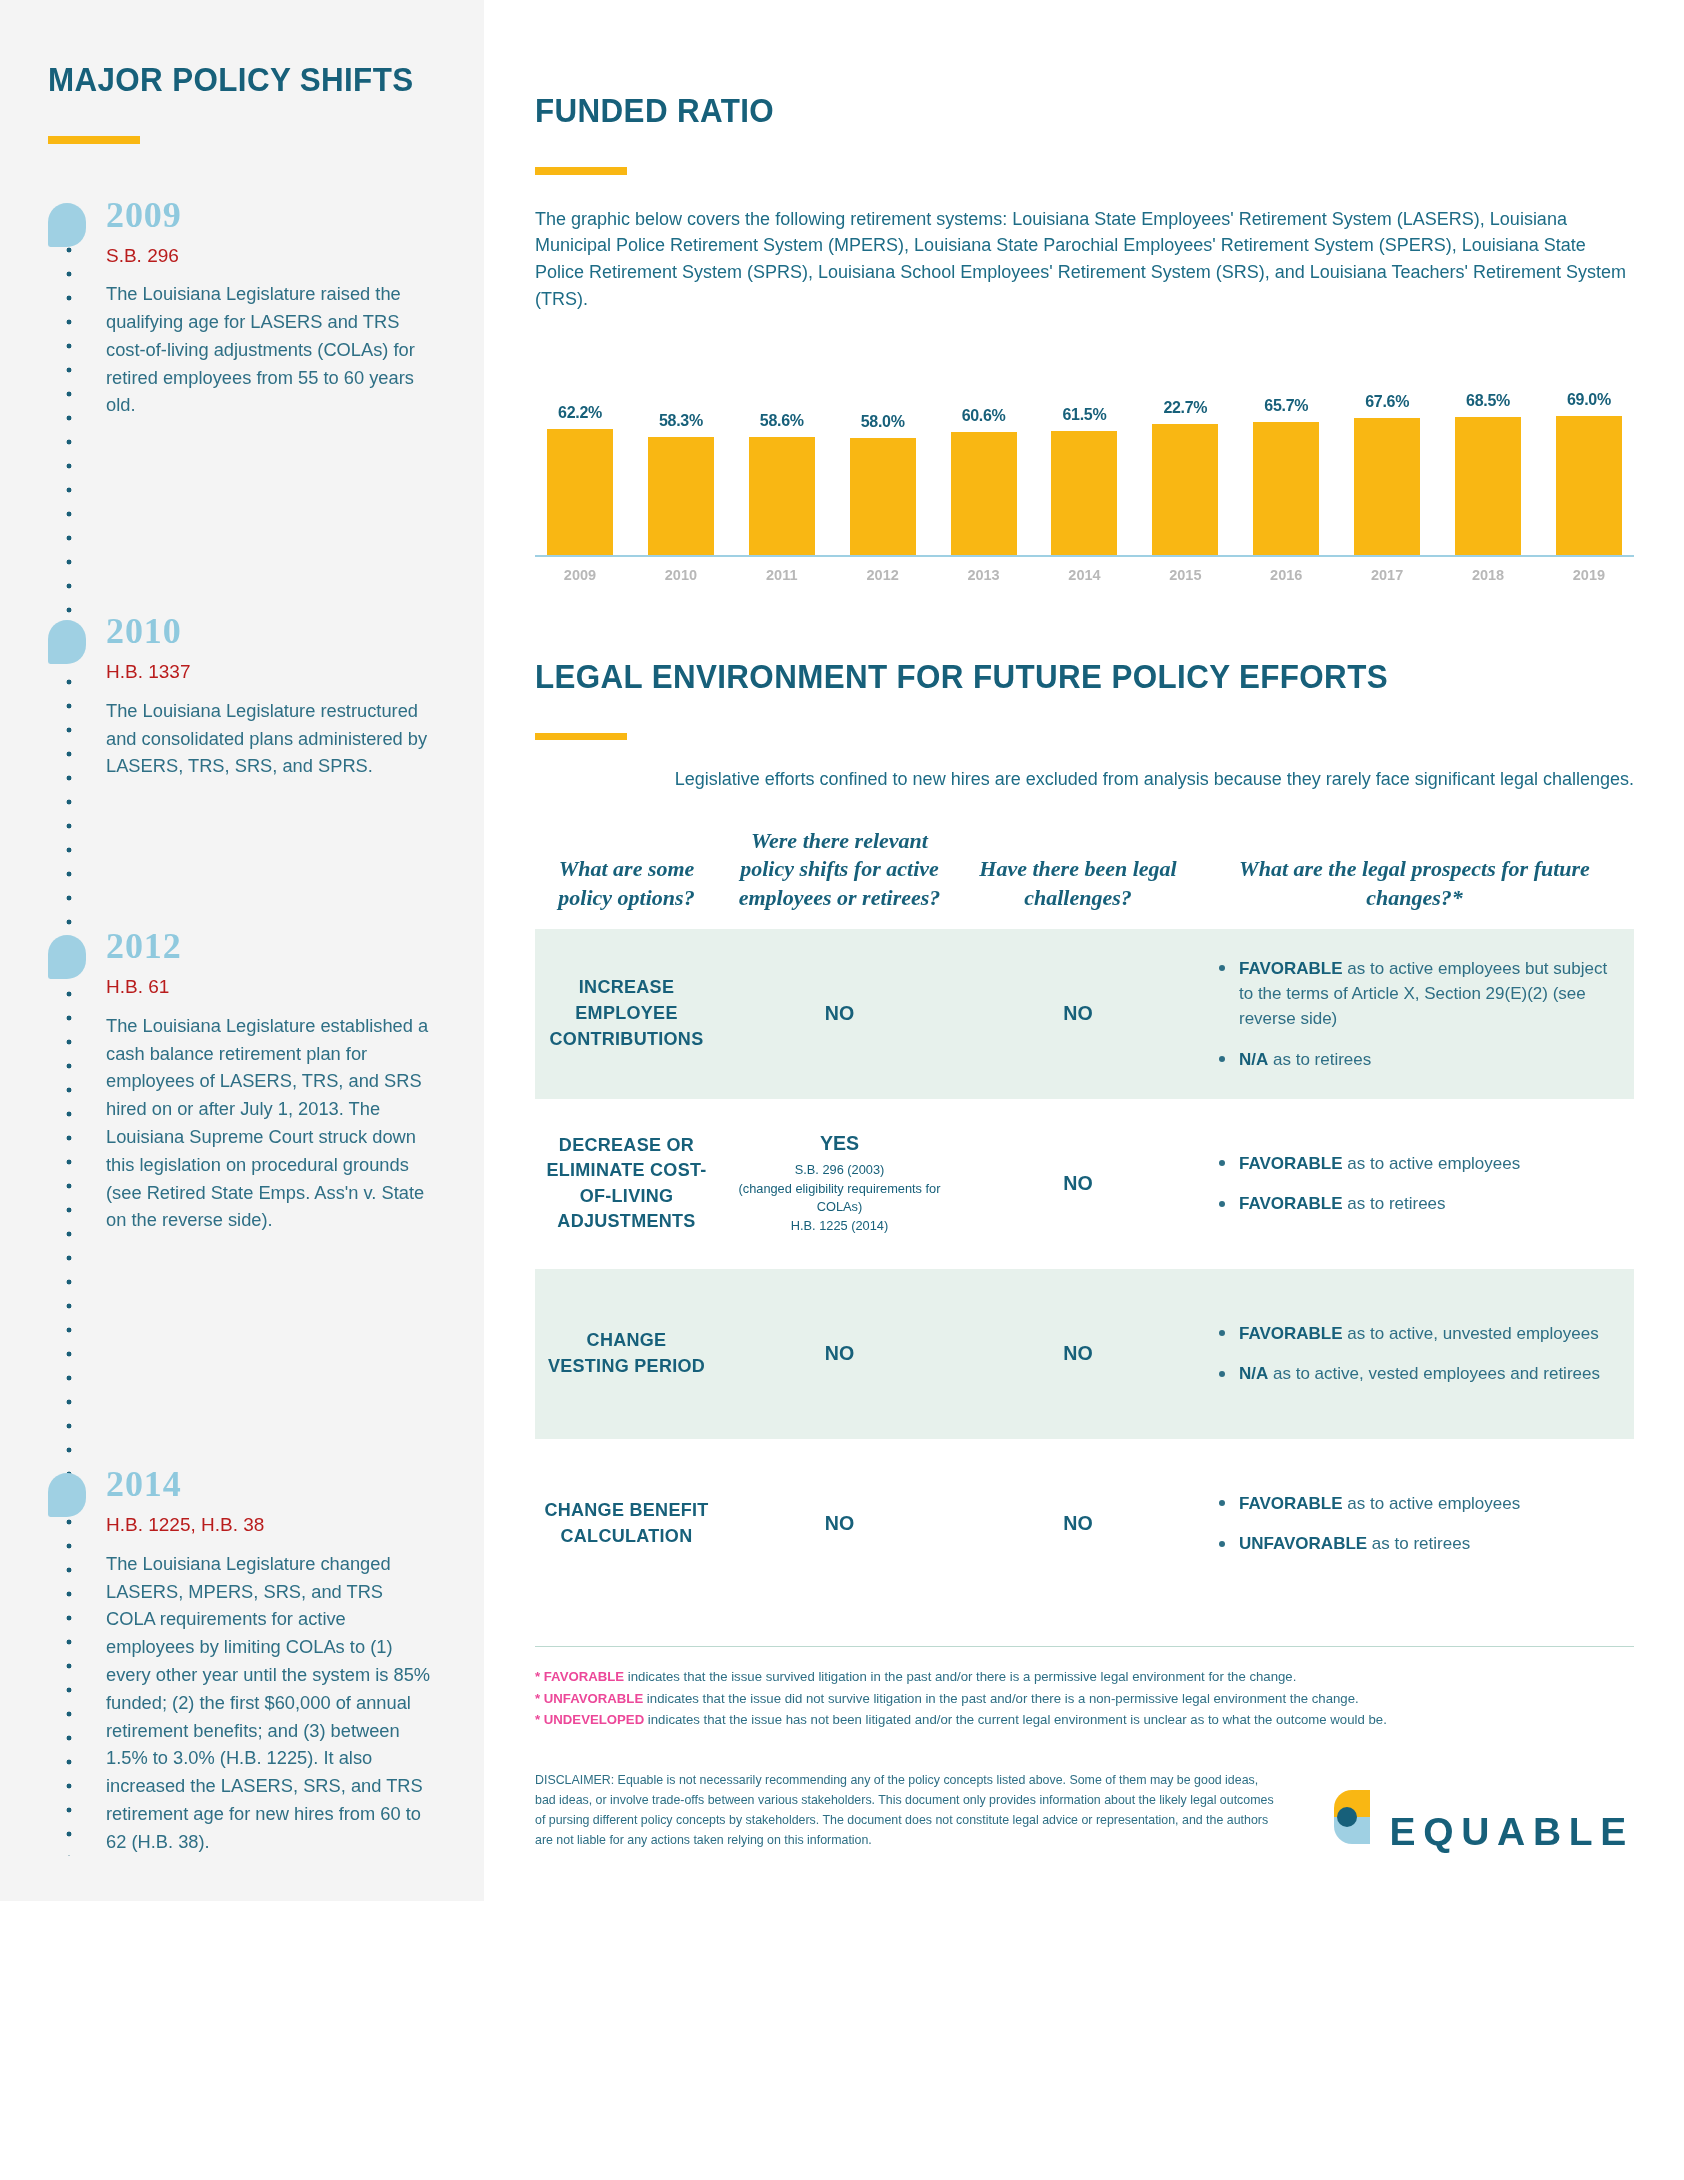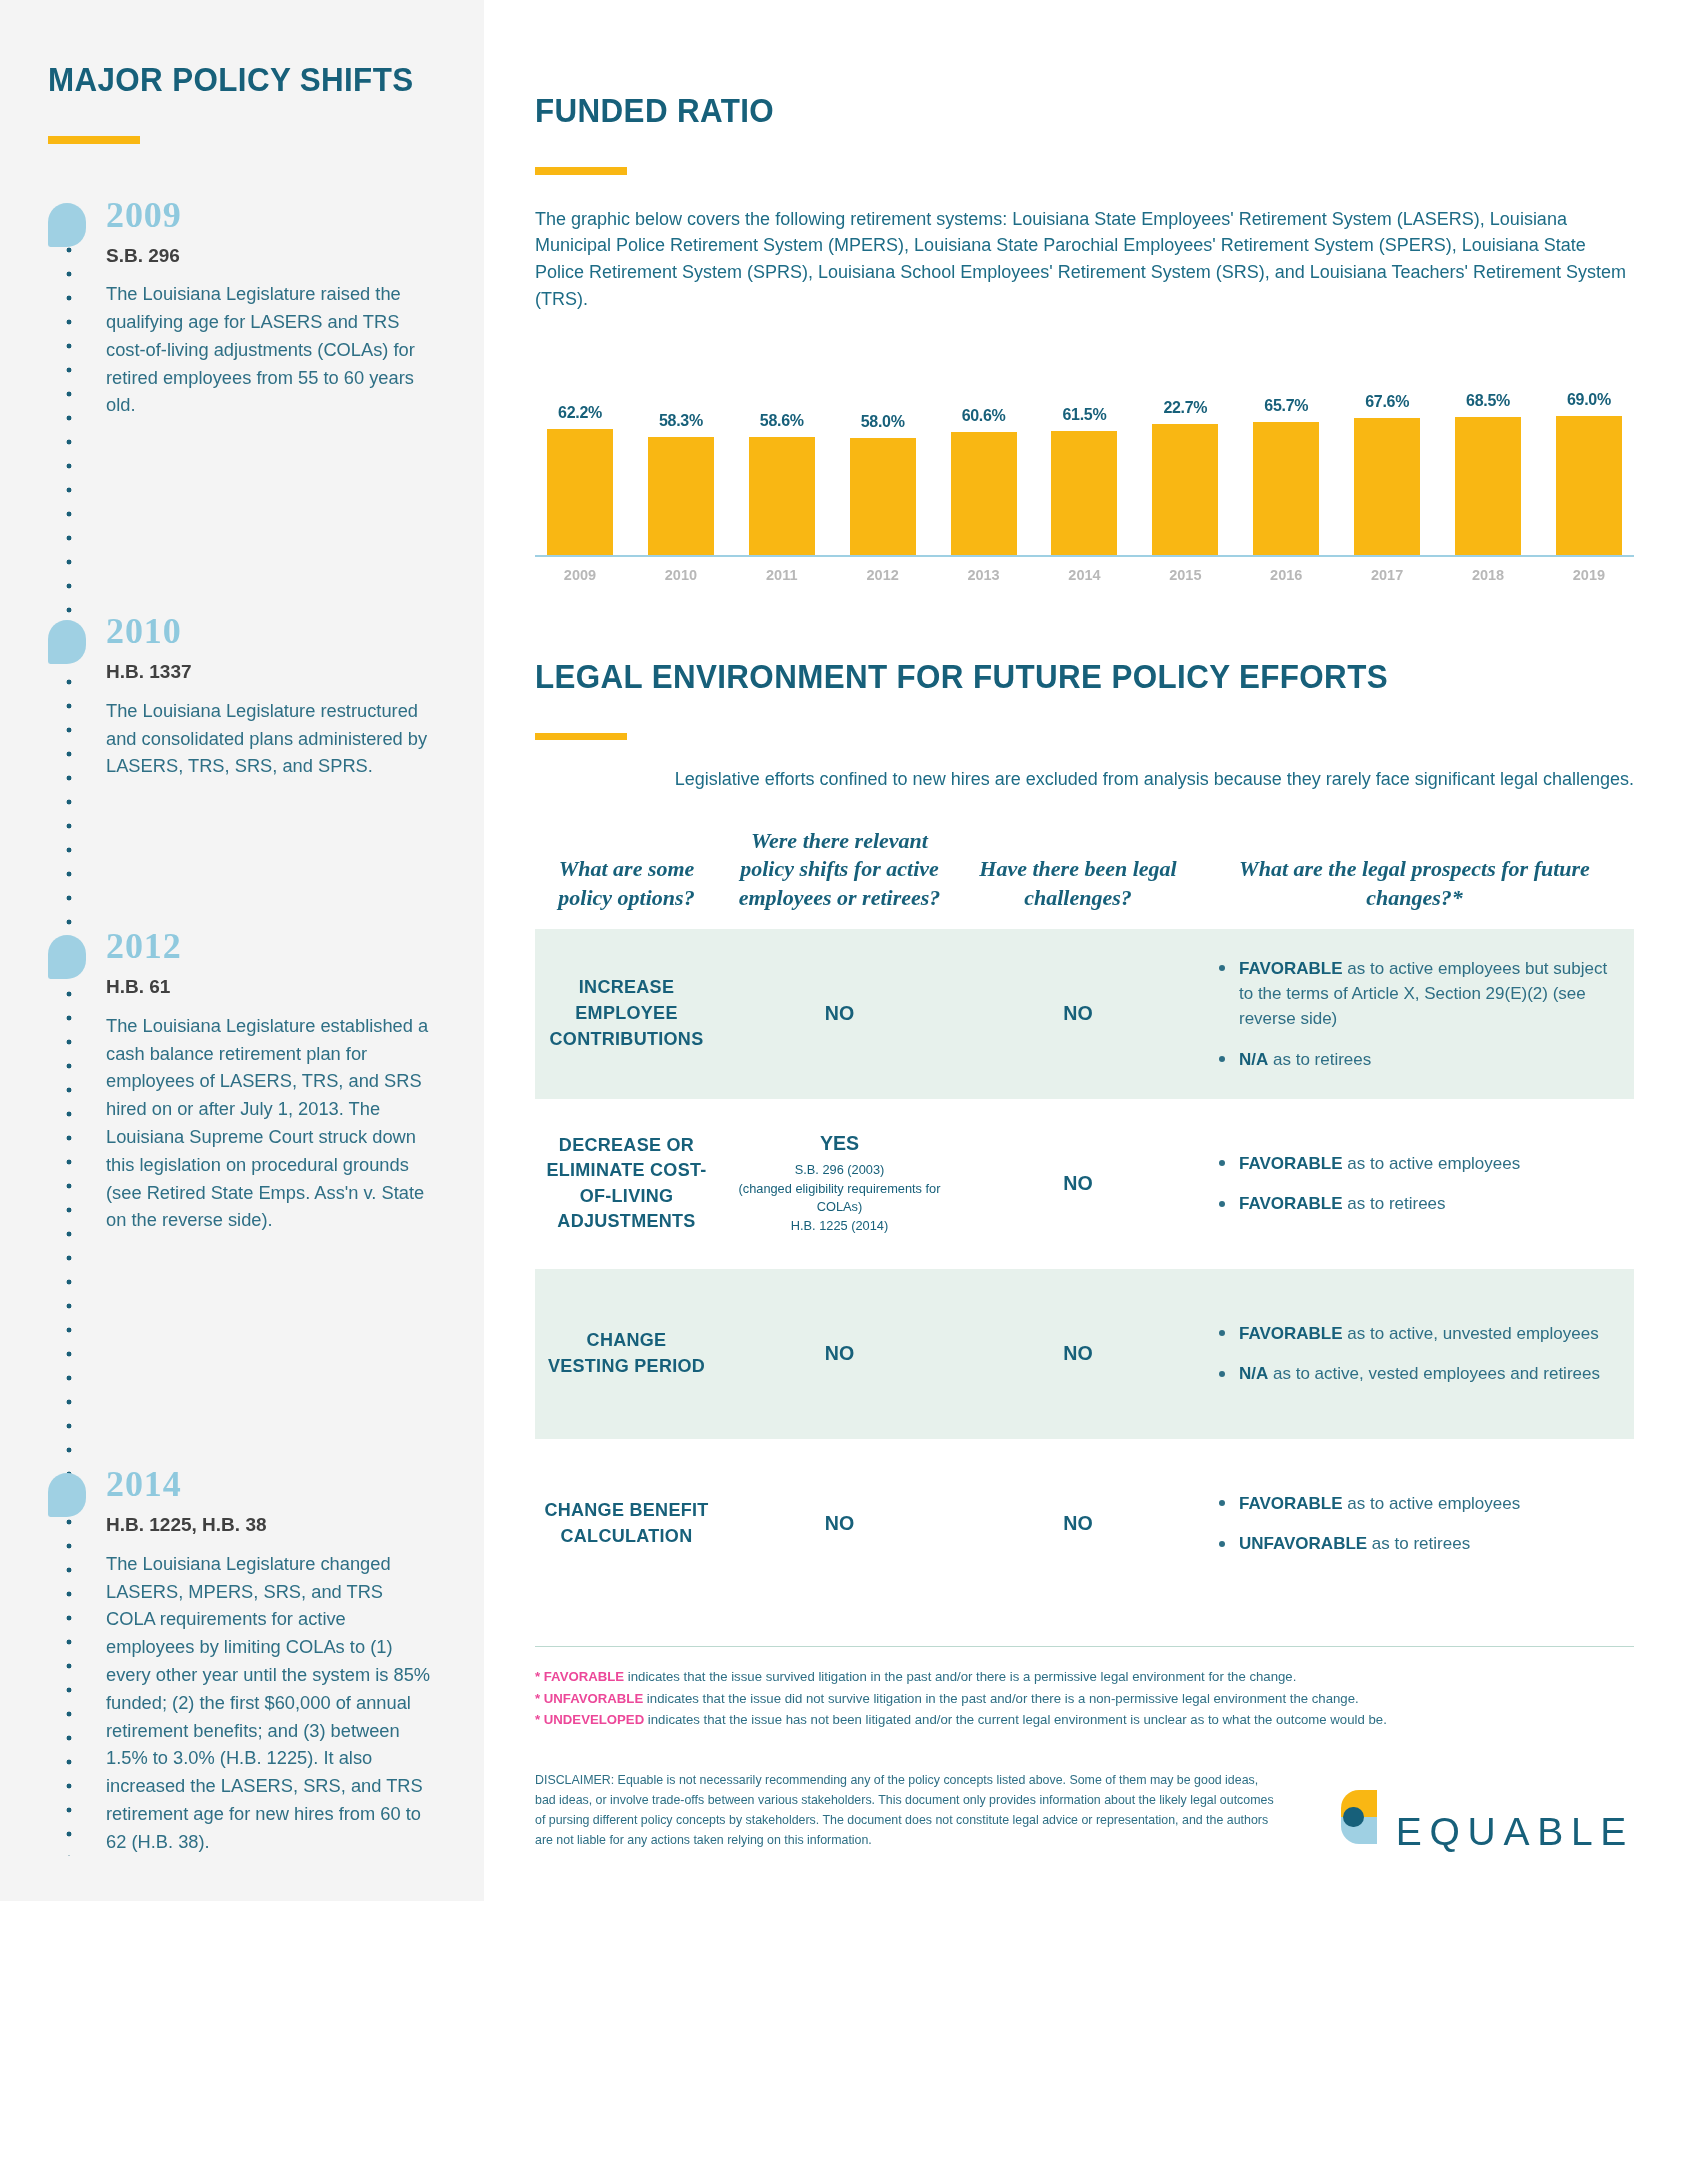--- a/index.html
+++ b/index.html
@@ -105,23 +105,23 @@
   .tl-year {
     color: #8fc9de;
     font-size: 36px;
     font-weight: bold;
     font-family: "Liberation Serif", serif;
     letter-spacing: 0.9px;
     line-height: 1;
     margin-bottom: 12px;
   }
   .tl-bill {
-    color: #404040;
+    color: #b91c1c;
     font-size: 19px;
-    font-weight: bold;
+    font-weight: normal;
     margin-bottom: 13.6px;
   }
   .tl-desc {
     color: #2e6f85;
     font-size: 18.3px;
     line-height: 1.52;
   }
 
   
   .intro {
@@ -213,21 +213,21 @@
   .disclaimer { color: #2e6f85; font-size: 12.4px; line-height: 1.62; width: 758px; }
   .equable { display: flex; align-items: center; margin-left: 60px; margin-top: 12px; }
   .eq-mark { position: relative; width: 36px; height: 55px; margin-right: 19px; }
   .eq-top { position: absolute; top: 0; left: 0; width: 36px; height: 27px;
             background: #f9b713; border-radius: 18px 0 0 0; }
   .eq-bot { position: absolute; top: 27px; left: 0; width: 36px; height: 27px;
             background: #9fd0e3; border-radius: 0 0 0 18px; }
   .eq-dot { position: absolute; top: 17px; left: 2.6px; width: 20.4px; height: 20.4px;
             border-radius: 50%; background: #17607a; }
   .eq-word { color: #17607a; font-size: 39px; letter-spacing: 7.7px;
-             font-family: "Liberation Sans", sans-serif; font-weight: 400; margin-top: 28px; }
+             font-family: "Liberation Sans", sans-serif; font-weight: 700; margin-top: 28px; }
 </style>
 </head>
 <body>
 
 <div class="page">
 
 
   <div class="body-wrap">
 
     <div class="sidebar">

